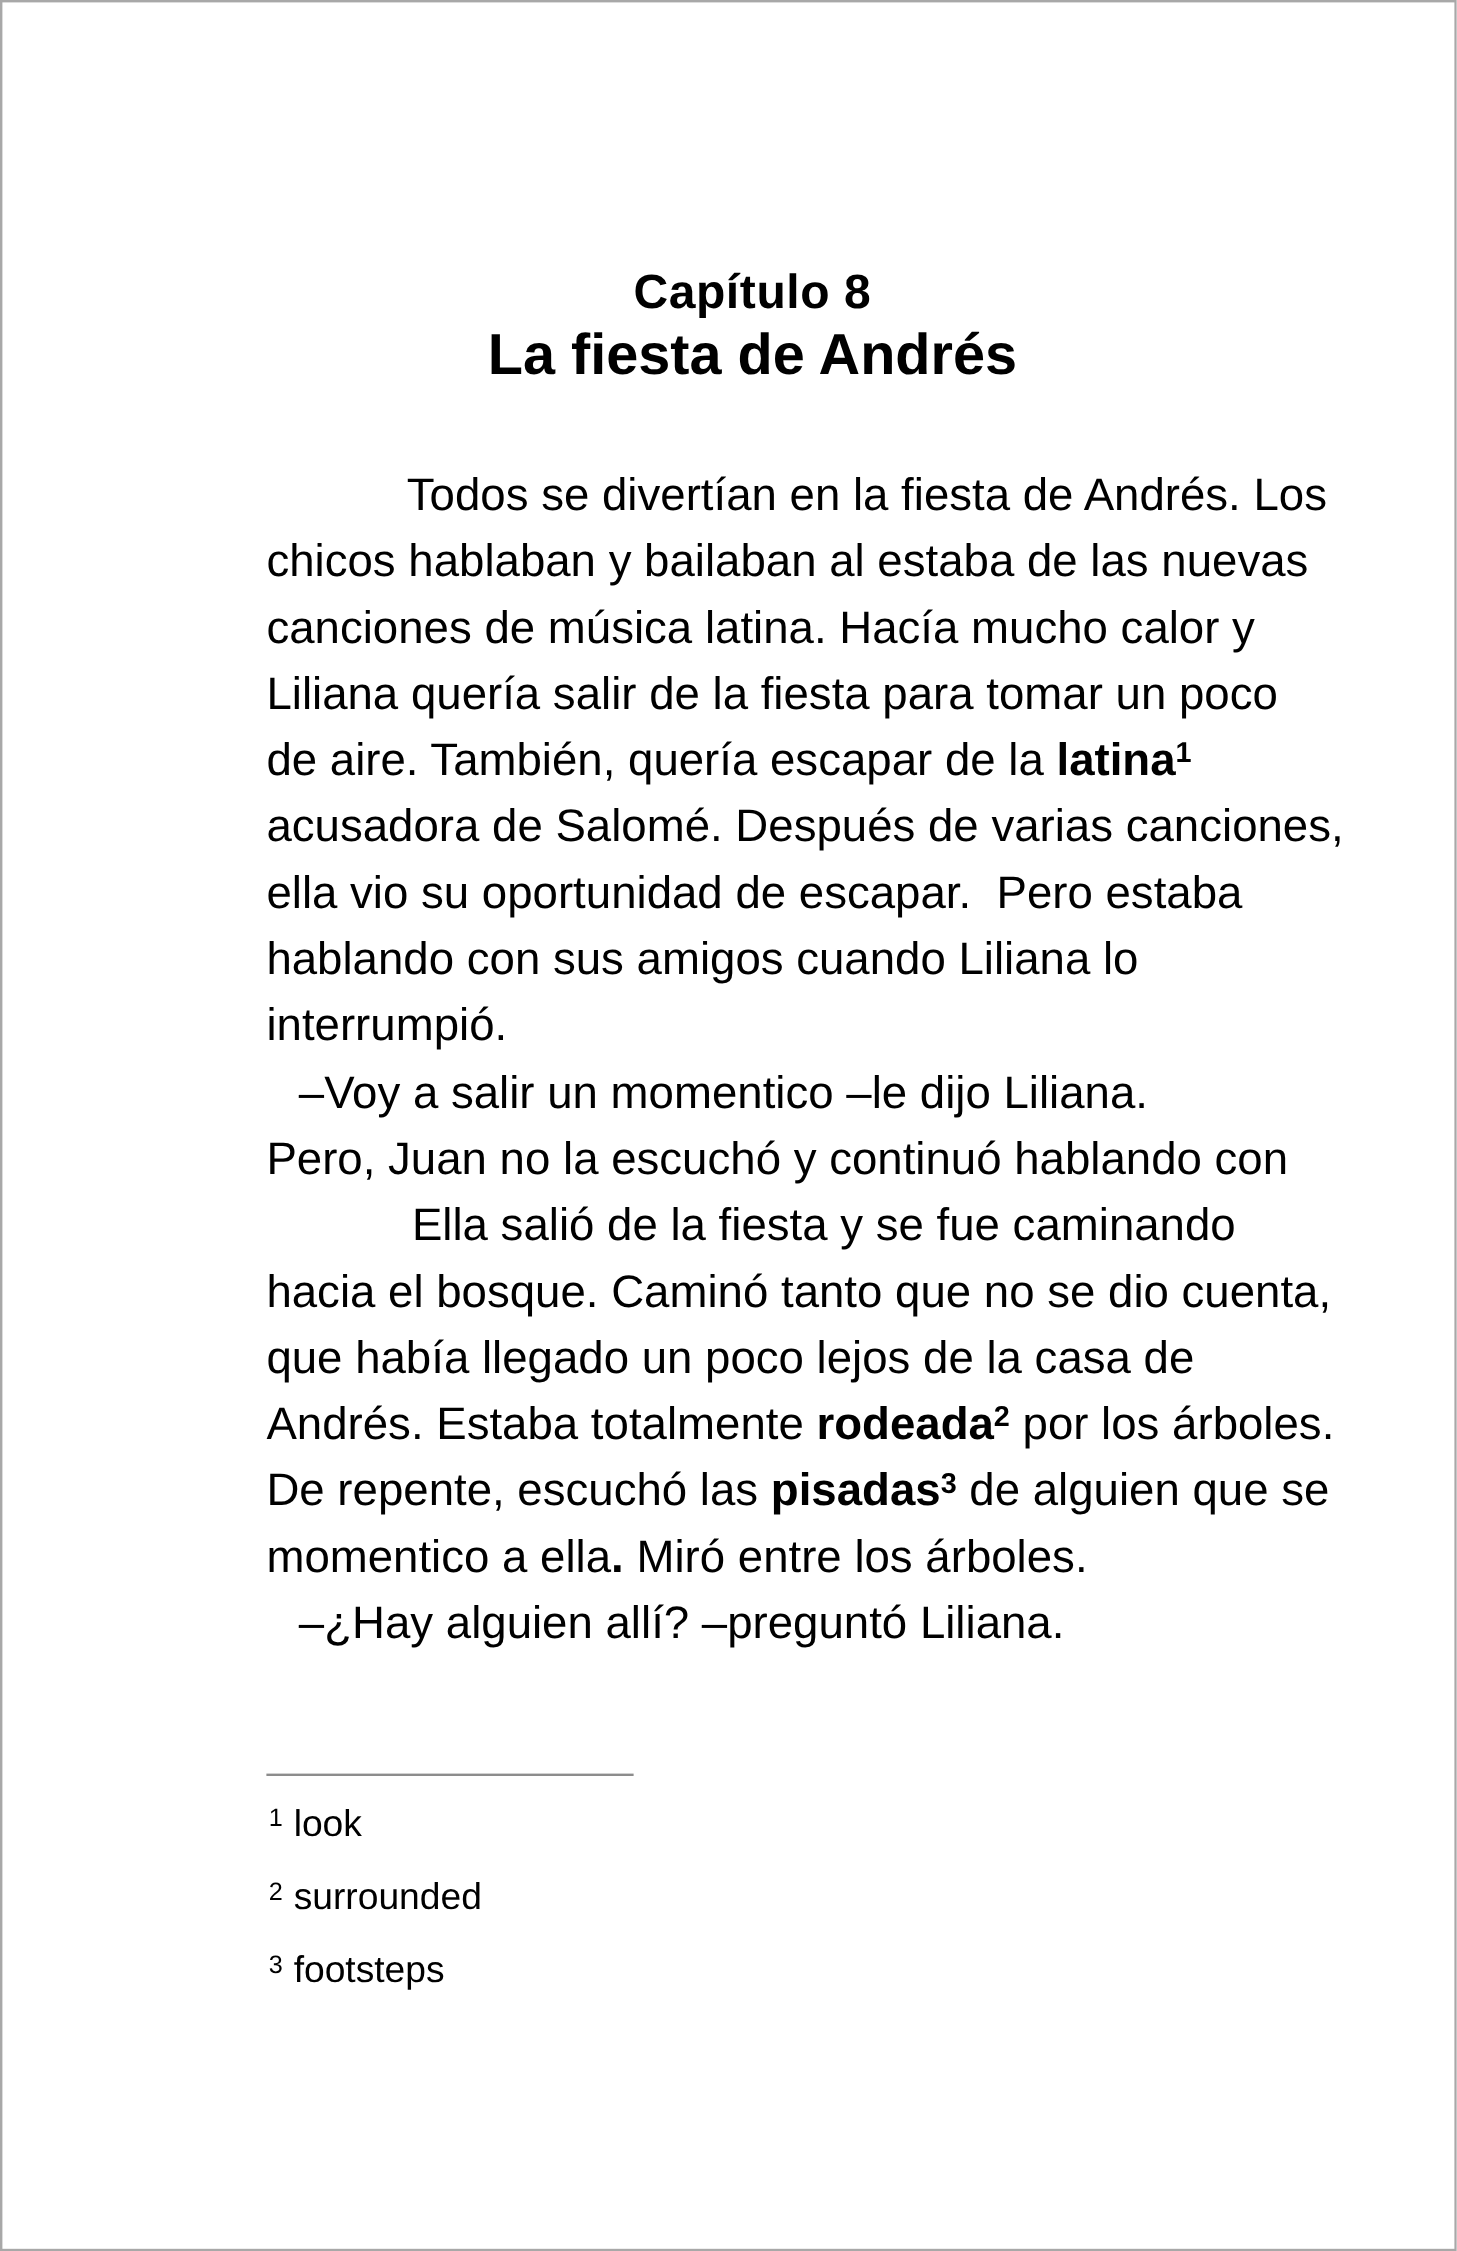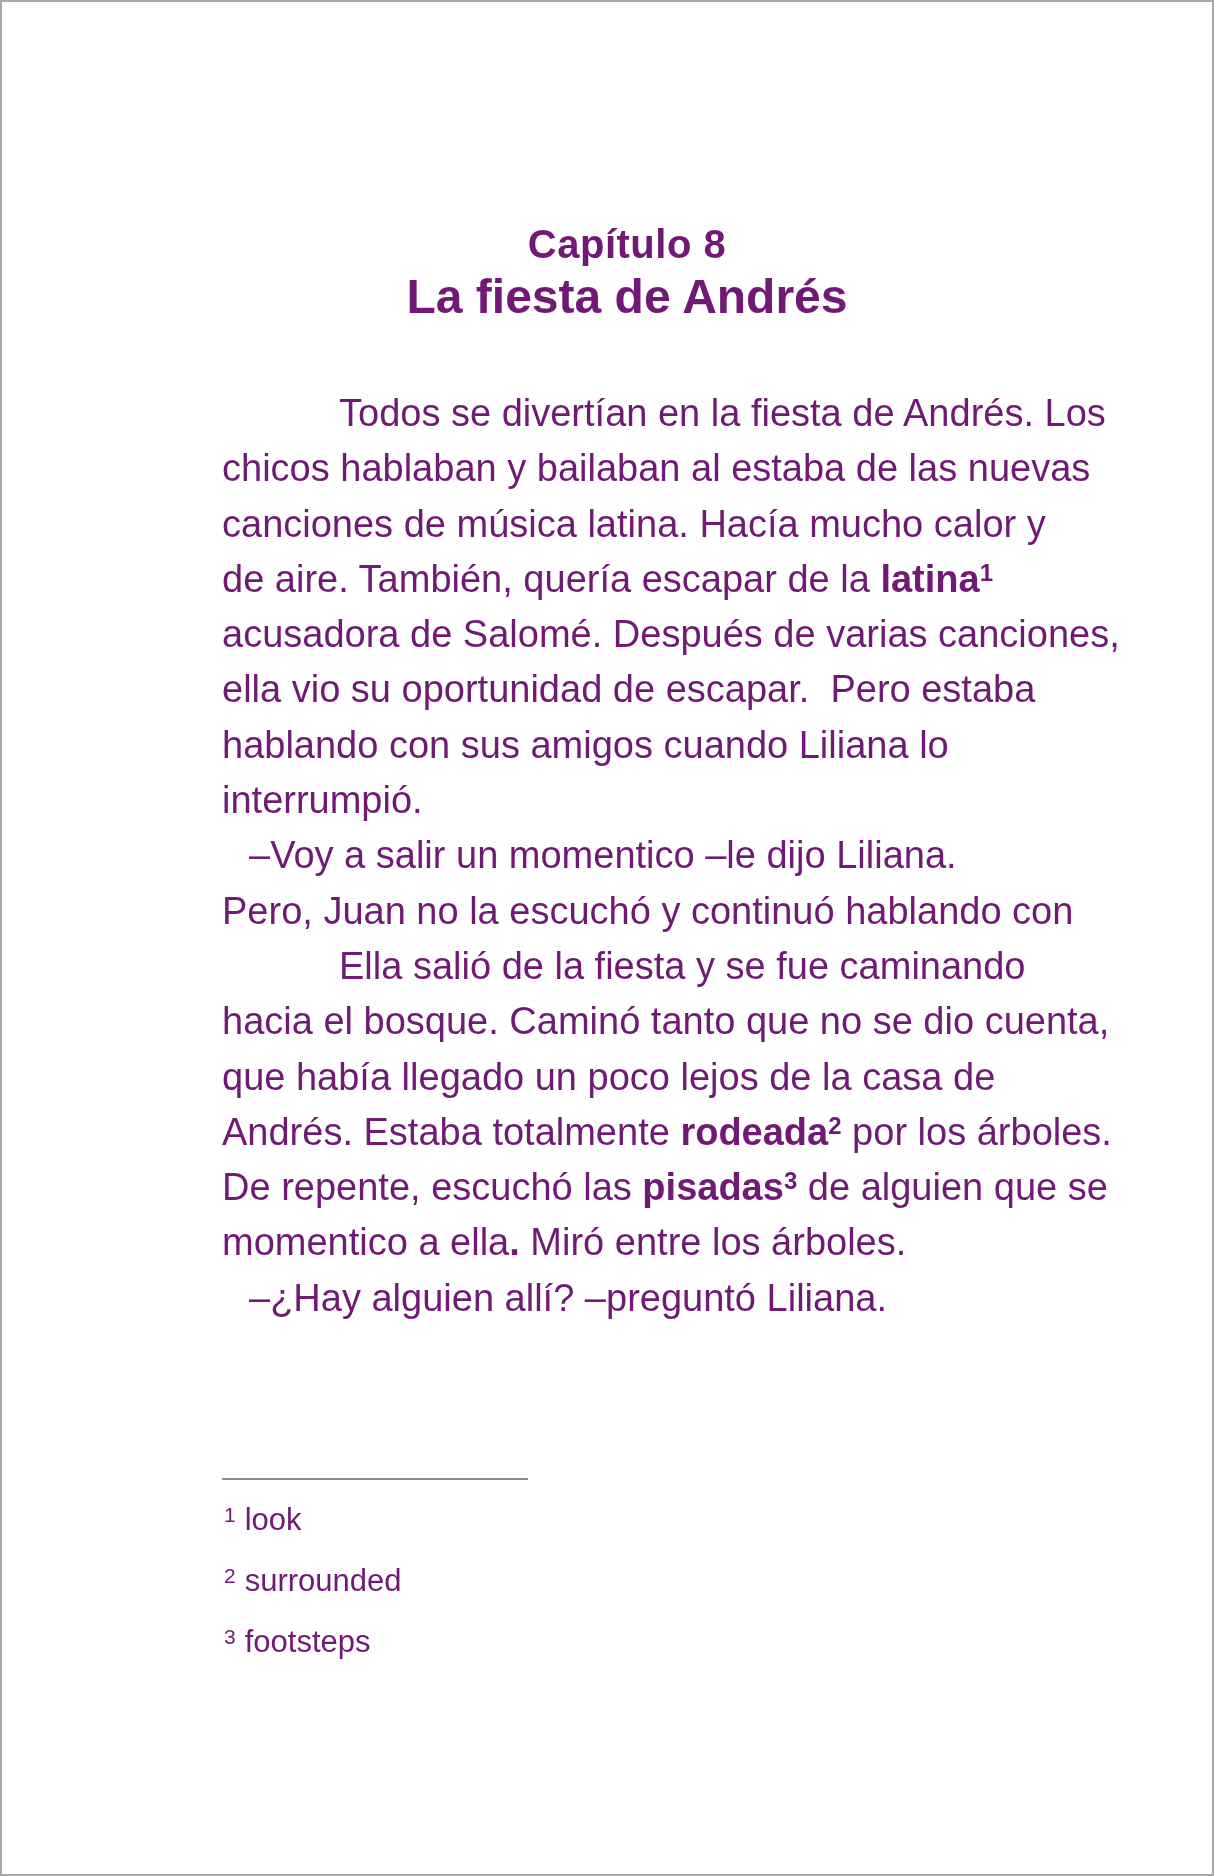--- a/index.html
+++ b/index.html
@@ -9,21 +9,21 @@
   }
   .page {
     position: relative;
     width: 1214px;
     height: 1876px;
     box-sizing: border-box;
     background: #ffffff;
     border: 2px solid #a8a8a8;
     overflow: hidden;
     font-family: "Liberation Sans", sans-serif;
-    color: #701a75;
+    color: #000000;
   }
   .chapter-label {
     position: absolute;
     top: 218px;
     left: 220px;
     width: 810px;
     text-align: center;
     font-size: 40px;
     line-height: 48px;
     font-weight: 700;
@@ -51,21 +51,21 @@
     font-size: 38px;
     white-space: pre;
     font-weight: 400;
   }
   .line .bold { font-weight: 700; }
   .line .sup {
     font-size: 24px;
     position: relative;
     top: -0.45em;
   }
-  .indent-paragraph { padding-left: 117px; }
+  .indent-paragraph { padding-left: 117px; text-align: center; }
   .indent-dialogue  { padding-left: 27px; }
   .indent-none      { padding-left: 0; }
   .footnote-rule {
     position: absolute;
     top: 1476px;
     left: 220px;
     width: 306px;
     height: 2px;
     background: #8c8c8c;
   }
@@ -94,20 +94,21 @@
 <div class="page">
 
   <div class="chapter-label">Capítulo 8</div>
 
   <div class="chapter-title">La fiesta de Andrés</div>
 
   <div class="story">
       <div class="line indent-paragraph"><span>Todos se divertían en la fiesta de Andrés. Los</span></div>
       <div class="line indent-none"><span>chicos hablaban y bailaban al estaba de las nuevas</span></div>
       <div class="line indent-none"><span>canciones de música latina. Hacía mucho calor y</span></div>
+      <div class="line indent-none"><span>Liliana quería salir de la fiesta para tomar un poco</span></div>
       <div class="line indent-none"><span>de aire. También, quería escapar de la </span><span class="bold">latina</span><span class="bold sup">1</span></div>
       <div class="line indent-none"><span>acusadora de Salomé. Después de varias canciones,</span></div>
       <div class="line indent-none"><span>ella vio su oportunidad de escapar.  Pero estaba</span></div>
       <div class="line indent-none"><span>hablando con sus amigos cuando Liliana lo</span></div>
       <div class="line indent-none"><span>interrumpió.</span></div>
       <div class="line indent-dialogue"><span>–Voy a salir un momentico –le dijo Liliana.</span></div>
       <div class="line indent-none"><span>Pero, Juan no la escuchó y continuó hablando con</span></div>
       <div class="line indent-paragraph"><span>Ella salió de la fiesta y se fue caminando</span></div>
       <div class="line indent-none"><span>hacia el bosque. Caminó tanto que no se dio cuenta,</span></div>
       <div class="line indent-none"><span>que había llegado un poco lejos de la casa de</span></div>

